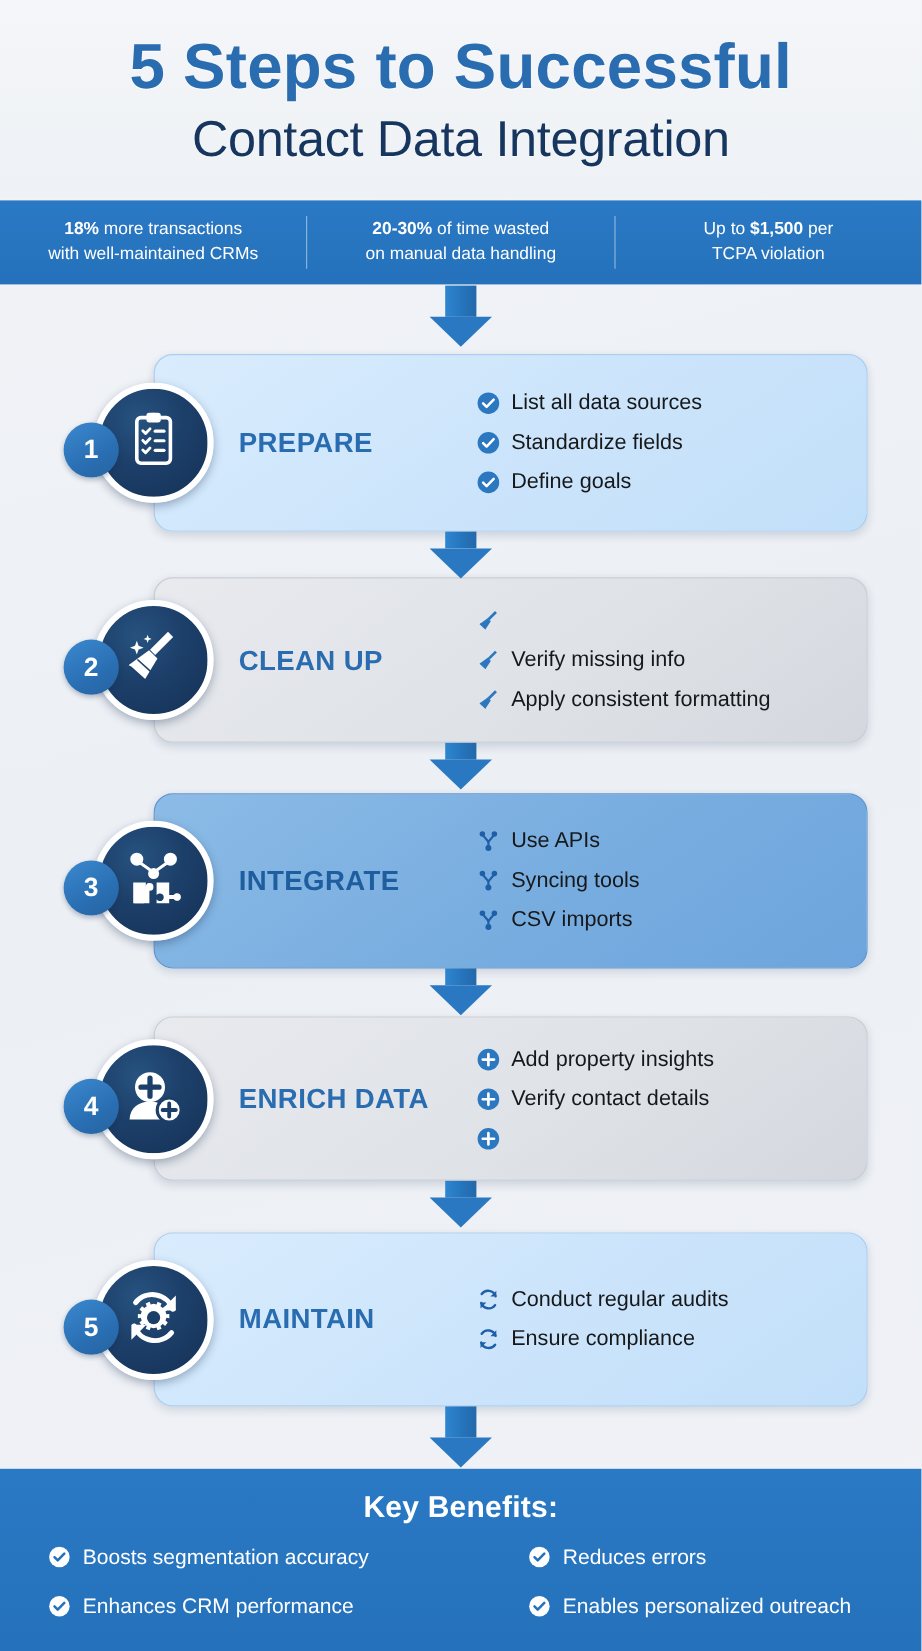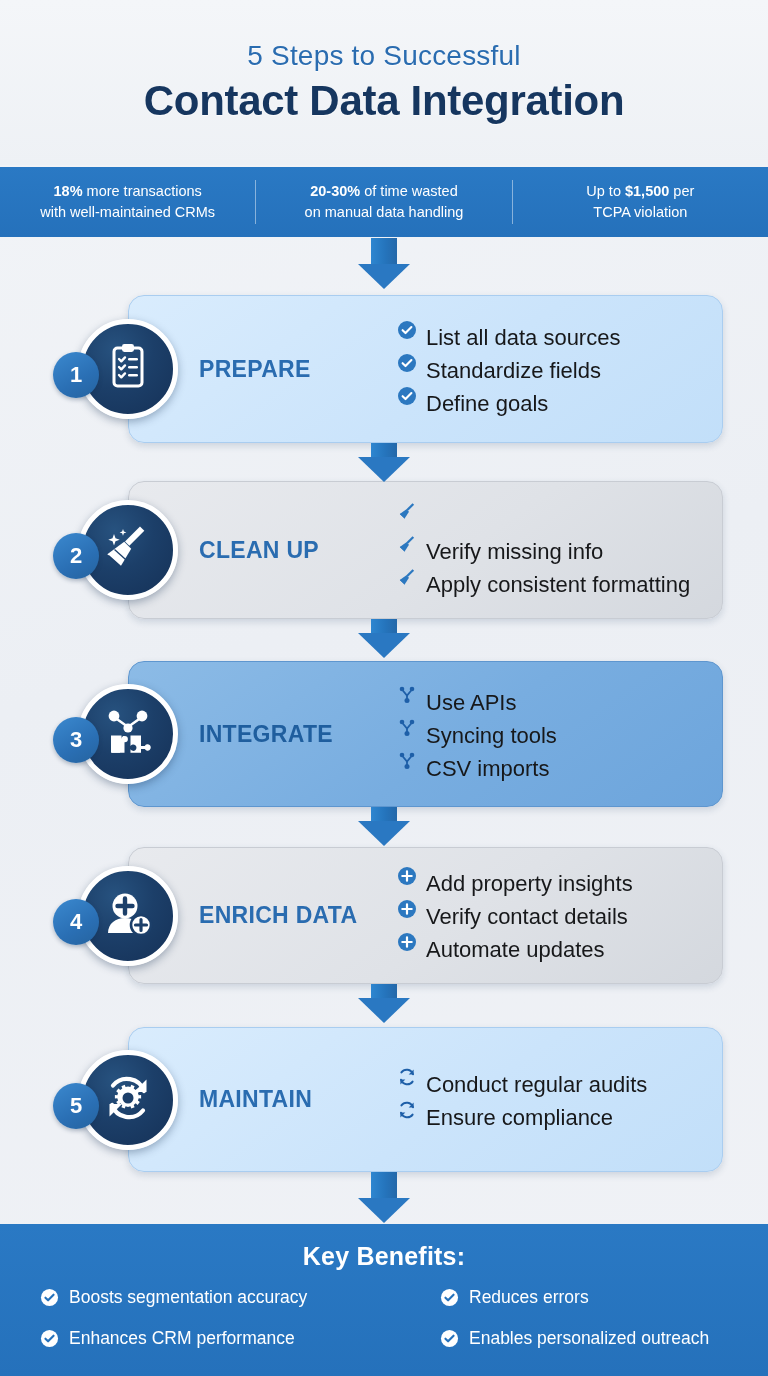--- a/index.html
+++ b/index.html
@@ -23,30 +23,30 @@
     top: 0; left: 0;
     width: 768px;
     height: 165px;
     background: linear-gradient(180deg, #f4f6f9 0%, #eef1f5 100%);
     display: flex;
     flex-direction: column;
     align-items: center;
     justify-content: center;
   }
   .title-line1 {
-    font-size: 28px;
-    font-weight: 400;
+    font-size: 53px;
+    font-weight: 700;
     color: #2a6cb0;
     letter-spacing: 0.2px;
     line-height: 1.22;
     text-shadow: 0 1px 1px rgba(255,255,255,0.8);
   }
   .title-line2 {
     font-size: 42px;
-    font-weight: 700;
+    font-weight: 400;
     color: #16365f;
     letter-spacing: -0.3px;
     line-height: 1.22;
     margin-top: 2px;
     text-shadow: 0 1px 1px rgba(255,255,255,0.7);
   }
 
   
   .stats-bar {
     position: absolute;
@@ -135,23 +135,23 @@
     text-align: left;
     flex: 0 0 auto;
   }
   .step.c-midblue .step-label { color: #1f5e9e; }
   .step-bullets {
     flex: 1;
     padding-left: 8px;
   }
   .bullet {
     display: flex;
-    align-items: flex-start;
+    align-items: center;
     gap: 9px;
-    font-size: 22px;
+    font-size: 18px;
     color: #17181a;
     line-height: 1.62;
     height: 33px;
   }
   .bullet .btxt { white-space: nowrap; }
   .bico {
     width: 20px; height: 20px;
     flex: 0 0 20px;
     display: inline-flex;
     align-items: center;
@@ -454,21 +454,20 @@
           </span>
           <span class="btxt">Verify contact details</span>
         </div>
         <div class="bullet">
           <span class="bico">
             <svg width="20" height="20" viewBox="0 0 20 20">
                 <circle cx="10" cy="10" r="9" fill="#2c78c0"></circle>
                 <path d="M10 5.3v9.4M5.3 10h9.4" stroke="#fff" stroke-width="2.2" stroke-linecap="round"></path>
               </svg>
           </span>
-          <span class="btxt">Automate updates</span>
         </div>
       </div>
     </div>
   </div>
   <div class="medallion" style="left:78px; top:866px;">
     <span>
       <svg width="56" height="56" viewBox="0 0 56 56">
         <circle cx="25" cy="20" r="12.5" fill="#fff"></circle>
         <path d="M8 47c0-9.4 7.6-15 17-15s17 5.6 17 15z" fill="#fff"></path>
         <path d="M25 12.5v15M17.5 20h15" stroke="#1c3f69" stroke-width="4.4" stroke-linecap="round"></path>

